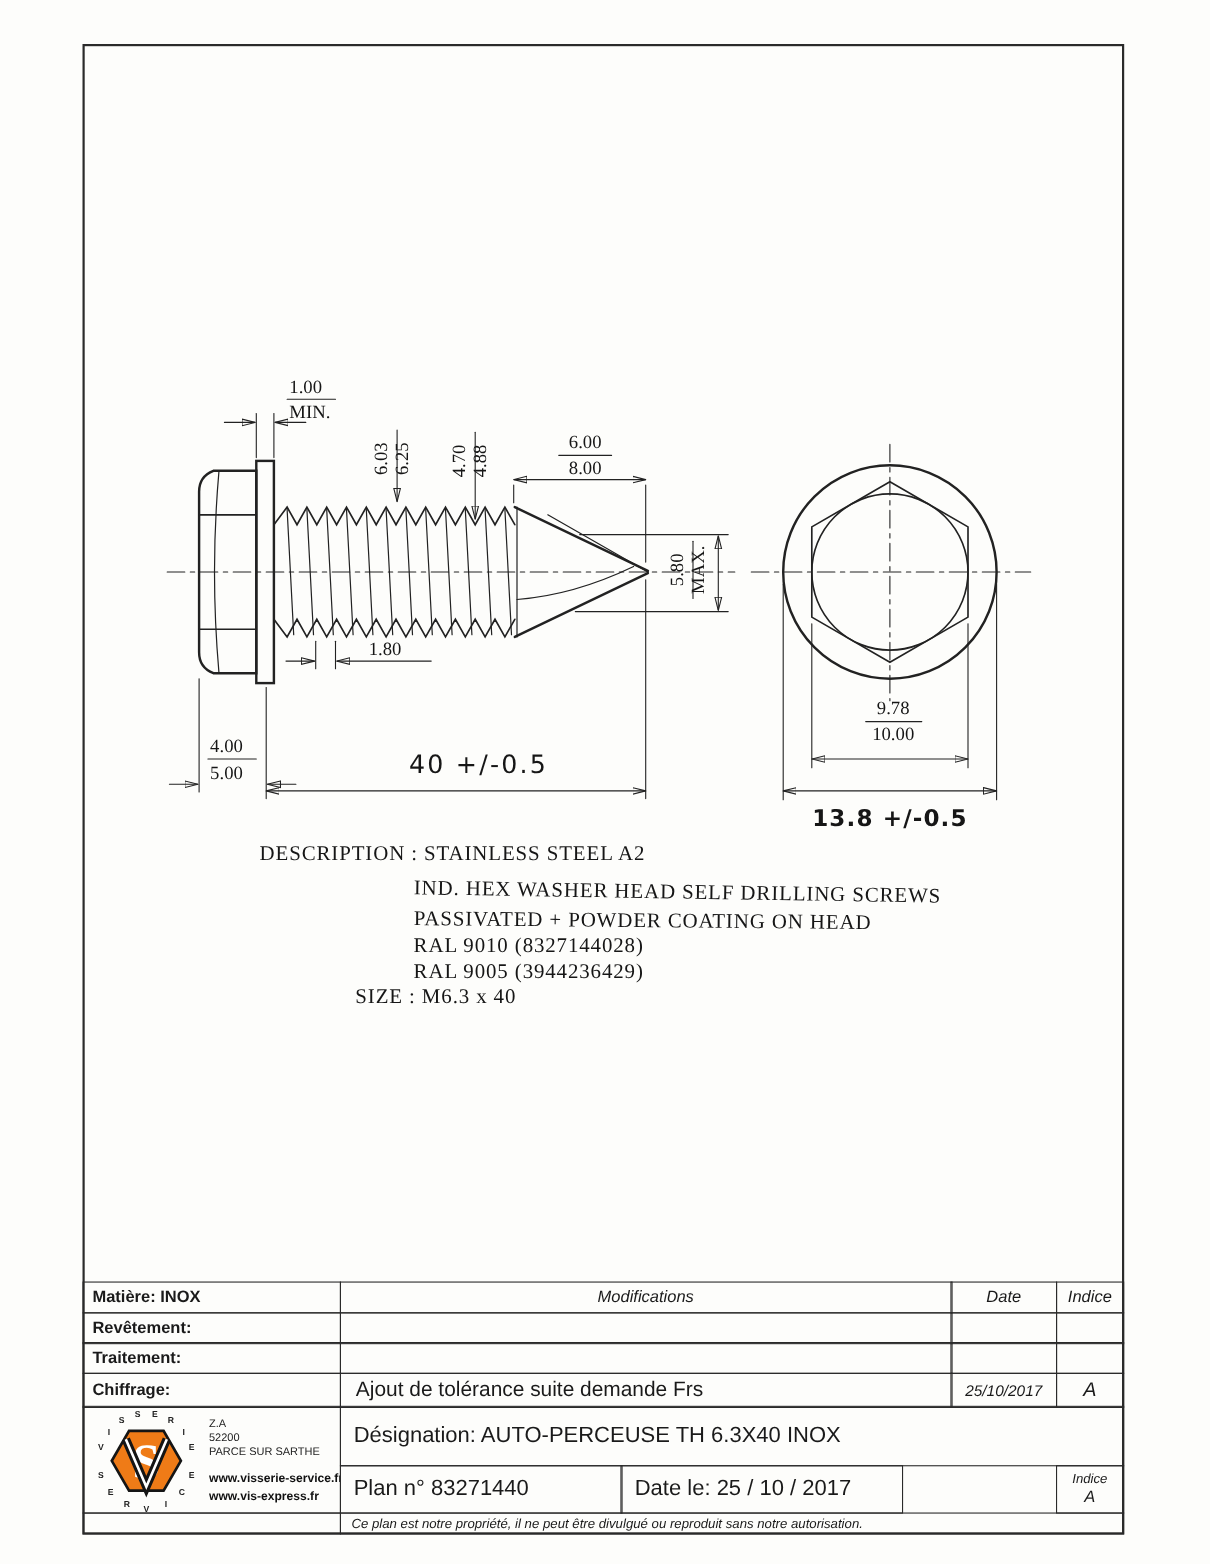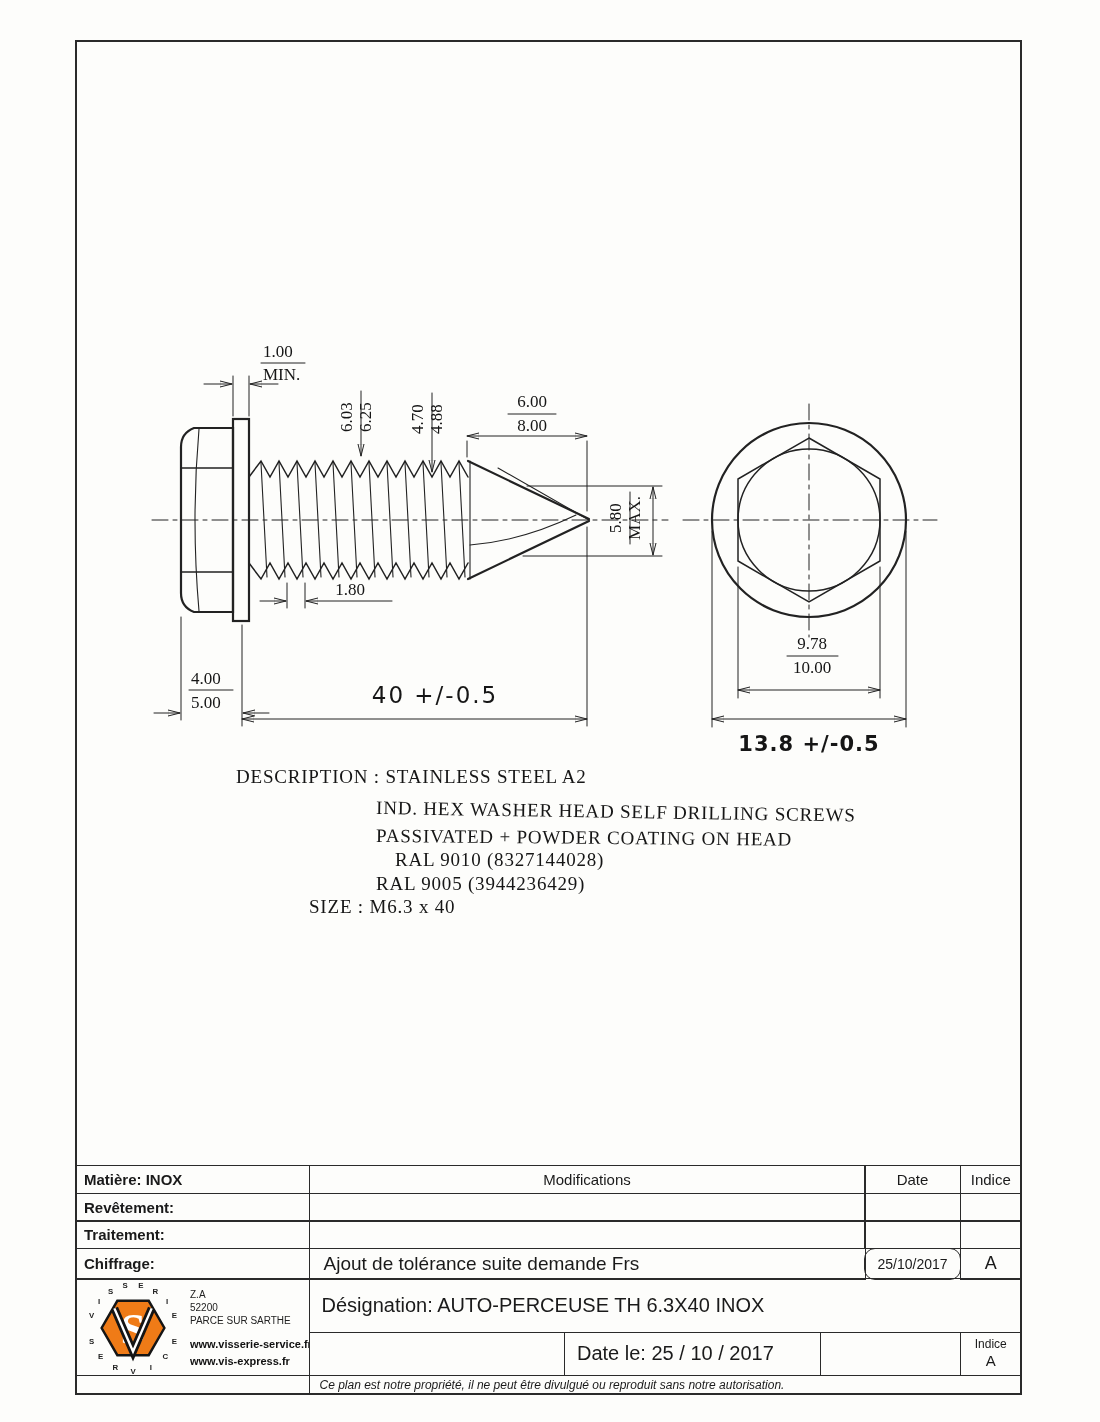--- a/index.html
+++ b/index.html
@@ -19,21 +19,21 @@
   .ds { font-family:"Liberation Serif",serif; font-size:17px; }
   .mid { text-anchor:middle; }
   .rot { text-anchor:middle; }
   .dbig { font-family:"DejaVu Sans",sans-serif; font-size:23px; letter-spacing:2px; }
   .dbigb { font-family:"DejaVu Sans",sans-serif; font-size:21px; font-weight:bold; letter-spacing:1px; }
 
   .description div { position:absolute; font-family:"Liberation Serif",serif; font-size:19px; letter-spacing:0.8px; white-space:nowrap; color:#161616; transform-origin:left bottom; }
 
   .titleblock { position:absolute; left:75px; top:1165px; width:947px; height:183px; }
   .cell { position:absolute; border:1.5px solid #2a2a2a; display:flex; align-items:center; overflow:hidden; background:transparent; }
-  .center { justify-content:center; }
+  .center { justify-content:center;font-style:italic; }
   .lbl { padding-left:8px; font-size:15px; font-weight:bold; }
   .hdr { font-size:15px; }
   .entry { font-size:19px; padding-left:14px; }
   .big20 { font-size:20px; padding-left:12px; white-space:nowrap; }
   .small14 { font-size:14px; }
   .indA { font-size:18px; }
   .footer-cell { font-size:12px; padding-left:10px;font-style:italic; }
   .indice-stack { flex-direction:column; justify-content:center; line-height:1.15; }
   .indice-stack .t { font-size:12px; }
   .indice-stack .v { font-size:15px; }
@@ -169,23 +169,23 @@
       <line x1="906" y1="531" x2="906" y2="727"></line>
       <line x1="712" y1="719" x2="906" y2="719" marker-start="url(#arrS)" marker-end="url(#arrE)"></line>
       <text class="dbigb mid" x="809" y="751">13.8 +/-0.5</text>
     </g>
   </svg>
 
   <div class="description">
     <div style="left:236px; top:766px;">DESCRIPTION : STAINLESS STEEL A2</div>
     <div style="left:376px; top:797px; transform:rotate(0.9deg);">IND. HEX WASHER HEAD SELF DRILLING SCREWS</div>
     <div style="left:376px; top:825px; transform:rotate(0.5deg);">PASSIVATED + POWDER COATING ON HEAD</div>
-    <div style="left:376px; top:849px;margin-left:19px;">RAL 9010 (8327144028)</div>
+    <div style="left:376px; top:849px;">RAL 9010 (8327144028)</div>
     <div style="left:376px; top:873px;">RAL 9005 (3944236429)</div>
-    <div style="left:309px; top:896px;font-family:Liberation Serif, serif;">SIZE : M6.3 x 40</div>
+    <div style="left:323px; top:896px;font-family:Liberation Serif, serif;">SIZE : M6.3 x 40</div>
   </div>
 
   <div class="titleblock">
 
     <div class="cell lbl" style="left:0; top:0; width:235px; height:29px;">Matière: INOX</div>
     <div class="cell hdr center" style="left:233.5px; top:0; width:557px; height:29px;">Modifications</div>
     <div class="cell hdr center" style="left:789px; top:0; width:97px; height:29px;">Date</div>
     <div class="cell hdr center" style="left:884.5px; top:0; width:62.5px; height:29px;">Indice</div>
 
     <div class="cell lbl" style="left:0; top:27.5px; width:235px; height:29px;">Revêtement:</div>
@@ -193,21 +193,21 @@
     <div class="cell" style="left:789px; top:27.5px; width:97px; height:29px;"></div>
     <div class="cell" style="left:884.5px; top:27.5px; width:62.5px; height:29px;"></div>
 
     <div class="cell lbl" style="left:0; top:55px; width:235px; height:29px;">Traitement:</div>
     <div class="cell" style="left:233.5px; top:55px; width:557px; height:29px;"></div>
     <div class="cell" style="left:789px; top:55px; width:97px; height:29px;"></div>
     <div class="cell" style="left:884.5px; top:55px; width:62.5px; height:29px;"></div>
 
     <div class="cell lbl" style="left:0; top:82.5px; width:235px; height:32px;">Chiffrage:</div>
     <div class="cell entry" style="left:233.5px; top:82.5px; width:557px; height:32px;">Ajout de tolérance suite demande Frs</div>
-    <div class="cell small14 center" style="left:789px; top:82.5px; width:97px; height:32px;border-radius:11px;">25/10/2017</div>
+    <div class="cell small14 center" style="left:789px; top:82.5px; width:97px; height:32px;">25/10/2017</div>
     <div class="cell indA center" style="left:884.5px; top:82.5px; width:62.5px; height:32px;">A</div>
 
     <div class="cell" style="left:0; top:113px; width:235px; height:98px;">
       <div class="logo-wrap">
         <svg class="logo-svg" viewBox="0 0 112 104">
           <g id="ring-top" class="ring">
               <text x="12.9" y="42.1">V</text>
               <text x="20.3" y="28.0">I</text>
               <text x="32.2" y="17.4">S</text>
               <text x="47.0" y="11.7">S</text>
@@ -237,20 +237,21 @@
         </div>
         <div class="sites">
           <div>www.visserie-service.fr</div>
           <div>www.vis-express.fr</div>
         </div>
       </div>
     </div>
 
     <div class="cell big20" style="left:233.5px; top:113px; width:713.5px; height:55px;">Désignation: AUTO-PERCEUSE  TH 6.3X40 INOX</div>
 
+    <div class="cell big20" style="left:233.5px; top:166.5px; width:257px; height:44.5px;">Plan n° 83271440</div>
     <div class="cell big20" style="left:489px; top:166.5px; width:257px; height:44.5px;">Date le: 25 / 10 / 2017</div>
     <div class="cell indice-stack center" style="left:884.5px; top:166.5px; width:62.5px; height:44.5px;">
       <div class="t">Indice</div>
       <div class="v">A</div>
     </div>
 
     <div class="cell" style="left:0; top:209.5px; width:235px; height:20.5px;"></div>
     <div class="cell footer-cell" style="left:233.5px; top:209.5px; width:713.5px; height:20.5px;">Ce plan est notre propriété, il ne peut être divulgué ou reproduit sans notre autorisation.</div>
   </div>
 </div>

